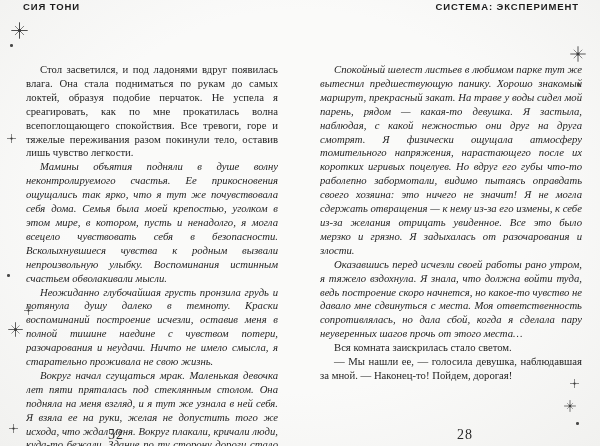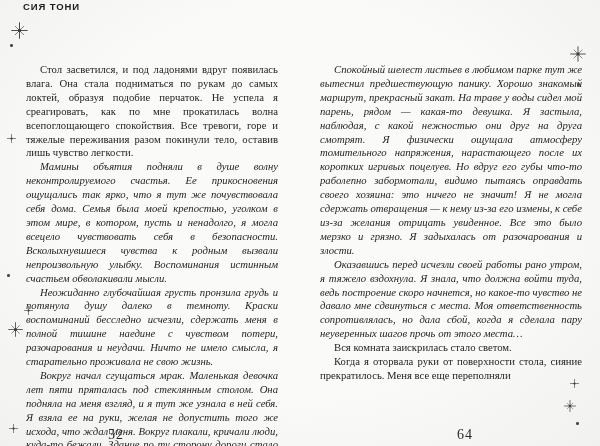--- a/index.html
+++ b/index.html
@@ -63,37 +63,38 @@
     border-radius: 50%;
     background: #4a4a4a;
   }
 </style>
 </head>
 <body>
 
 <div class="spread">
 
   <div class="running-head head-left">СИЯ ТОНИ</div>
+  <div class="running-head head-right">СИСТЕМА: ЭКСПЕРИМЕНТ</div>
 
   <div class="page-body body-left">
     <p class="ind">Стол засветился, и под ладонями вдруг появилась влага. Она стала подниматься по рукам до самых локтей, образуя подобие перчаток. Не успела я среагировать, как по мне прокатилась волна всепоглощающего спокойствия. Все тревоги, горе и тяжелые переживания разом покинули тело, оставив лишь чувство легкости.</p>
     <p class="ind it">Мамины объятия подняли в душе волну неконтролируемого счастья. Ее прикосновения ощущались так ярко, что я тут же почувствовала себя дома. Семья была моей крепостью, уголком в этом мире, в котором, пусть и ненадолго, я могла всецело чувствовать себя в безопасности. Всколыхнувшиеся чувства к родным вызвали непроизвольную улыбку. Воспоминания истинным счастьем обволакивали мысли.</p>
-    <p class="ind it">Неожиданно глубочайшая грусть пронзила грудь и потянула душу далеко в темноту. Краски воспоминаний бесследно исчезли, сдержать меня в полной тишине наедине с чувством потери, разочарования и неудачи. Ничто не имело смысла, я старательно проживала не свою жизнь.</p>
+    <p class="ind it">Неожиданно глубочайшая грусть пронзила грудь и потянула душу далеко в темноту. Краски воспоминаний построение исчезли, оставив меня в полной тишине наедине с чувством потери, разочарования и неудачи. Ничто не имело смысла, я старательно проживала не свою жизнь.</p>
     <p class="ind it">Вокруг начал сгущаться мрак. Маленькая девочка лет пяти пряталась под стеклянным столом. Она подняла на меня взгляд, и я тут же узнала в ней себя. Я взяла ее на руки, желая не допустить того же исхода, что ждал меня. Вокруг плакали, кричали люди, куда-то бежали. Здание по ту сторону дороги стало рушиться, обломками падая на головы людей. Ноги почти полностью скрыла вода. Город на гла-</p>
   </div>
 
   <div class="page-body body-right">
     <p class="ind it">Спокойный шелест листьев в любимом парке тут же вытеснил предшествующую панику. Хорошо знакомый маршрут, прекрасный закат. На траве у воды сидел мой парень, рядом — какая-то девушка. Я застыла, наблюдая, с какой нежностью они друг на друга смотрят. Я физически ощущала атмосферу томительного напряжения, нарастающего после их коротких игривых поцелуев. Но вдруг его губы что-то раболепно забормотали, видимо пытаясь оправдать своего хозяина: это ничего не значит! Я не могла сдержать отвращения — к нему из-за его измены, к себе из-за желания отрицать увиденное. Все это было мерзко и грязно. Я задыхалась от разочарования и злости.</p>
     <p class="ind it">Оказавшись перед исчезли своей работы рано утром, я тяжело вздохнула. Я знала, что должна войти туда, ведь построение скоро начнется, но какое-то чувство не давало мне сдвинуться с места. Моя ответственность сопротивлялась, но дала сбой, когда я сделала пару неуверенных шагов прочь от этого места…</p>
     <p class="ind">Вся комната заискрилась стало светом.</p>
-    <p class="ind">Когда я оторвала руки от поверхности стола, сияние прекратилось. Меня все еще переполняли</p>
+    <p class="ind">— Мы нашли ее, — голосила девушка, наблюдавшая за мной. — Наконец-то! Пойдем, дорогая!</p>
   </div>
 
   <div class="page-number pn-left">52</div>
-  <div class="page-number pn-right">64</div>
+  <div class="page-number pn-right">28</div>
 
   <span class="sparkle" style="left:11px; top:22px;">
     <svg width="17" height="17" viewBox="0 0 24 24">
         <g stroke="currentColor" stroke-linecap="round" fill="none">
           <line x1="12" y1="1" x2="12" y2="23" stroke-width="1.3"></line>
           <line x1="1" y1="12" x2="23" y2="12" stroke-width="1.3"></line>
           <line x1="6" y1="6" x2="18" y2="18" stroke-width="0.9"></line>
           <line x1="18" y1="6" x2="6" y2="18" stroke-width="0.9"></line>
         </g>
         <circle cx="12" cy="12" r="2.4" fill="currentColor"></circle>

